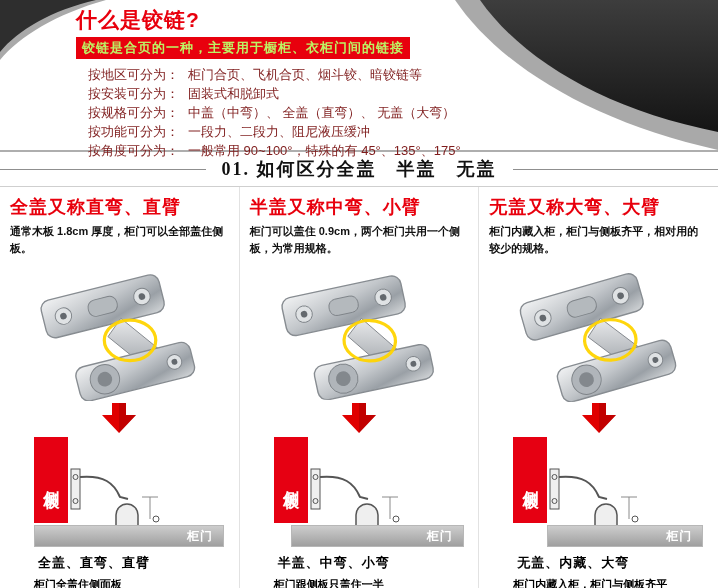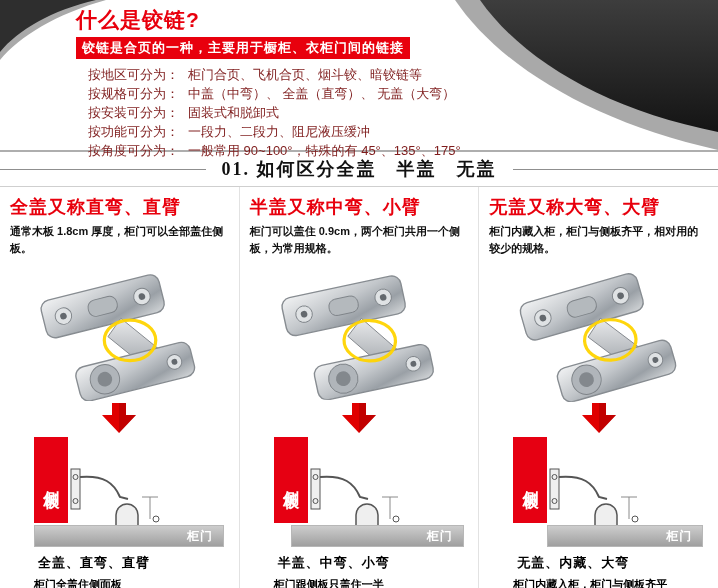--- a/index.html
+++ b/index.html
@@ -5,21 +5,21 @@
   * { box-sizing: border-box; margin: 0; padding: 0; }
   html,body { background:#fff; }
   body { font-family:"Liberation Sans","DejaVu Sans",sans-serif; }
   .page { width:718px; height:588px; position:relative; overflow:hidden; background:#fff; }
 
   
   .header { position:relative; height:150px; background:#fff;border-radius:16px; }
   .header-bg { position:absolute; top:0; left:0; width:718px; height:152px; }
   .header-content { position:relative; z-index:2; padding:6px 0 0 76px; }
   .header-title { color:#e8000d; font-size:21px; font-weight:bold; letter-spacing:1px; }
-  .header-subtitle { display:inline-block; margin-top:3px; background:#e8000d; color:#ffffff;
+  .header-subtitle { display:inline-block; margin-top:3px; background:#e8000d; color:#bef264;
                      font-size:13px; font-weight:bold; padding:2px 6px; letter-spacing:1px; }
   .header-list { margin-top:6px; padding-left:12px; }
   .header-item { font-size:13px; font-weight:normal; color:#7f1d1d; line-height:19px; white-space:nowrap; }
   .header-item .hl { display:inline-block; min-width:100px; }
 
   
   .section-bar { display:flex; align-items:center; height:37px; background:#fff;
                  border-top:2px solid #aeaeae; border-bottom:1px solid #cfcfcf; }
   .rule { flex:1; height:1px; background:#8f8f8f; }
   .section-title { margin:0 16px; font-family:"Liberation Serif","DejaVu Serif",serif;
@@ -118,24 +118,24 @@
       <path d="M0,0 L96,0 C52,10 18,30 0,52 Z" fill="#2e2e2e"></path>
     </svg>
     <div class="header-content">
       <div class="header-title">什么是铰链?</div>
       <div class="header-subtitle">铰链是合页的一种，主要用于橱柜、衣柜门间的链接</div>
       <div class="header-list">
         <div class="header-item">
           <span class="hl">按地区可分为：</span><span class="ht">柜门合页、飞机合页、烟斗铰、暗铰链等</span>
         </div>
         <div class="header-item">
+          <span class="hl">按安装可分为：</span><span class="ht">固装式和脱卸式</span>
+        </div>
+        <div class="header-item">
           <span class="hl">按规格可分为：</span><span class="ht">中盖（中弯）、 全盖（直弯）、 无盖（大弯）</span>
-        </div>
-        <div class="header-item">
-          <span class="hl">按安装可分为：</span><span class="ht">固装式和脱卸式</span>
         </div>
         <div class="header-item">
           <span class="hl">按功能可分为：</span><span class="ht">一段力、二段力、阻尼液压缓冲</span>
         </div>
         <div class="header-item">
           <span class="hl">按角度可分为：</span><span class="ht">一般常用 90~100°，特殊的有 45°、135°、175°</span>
         </div>
       </div>
     </div>
   </div>

